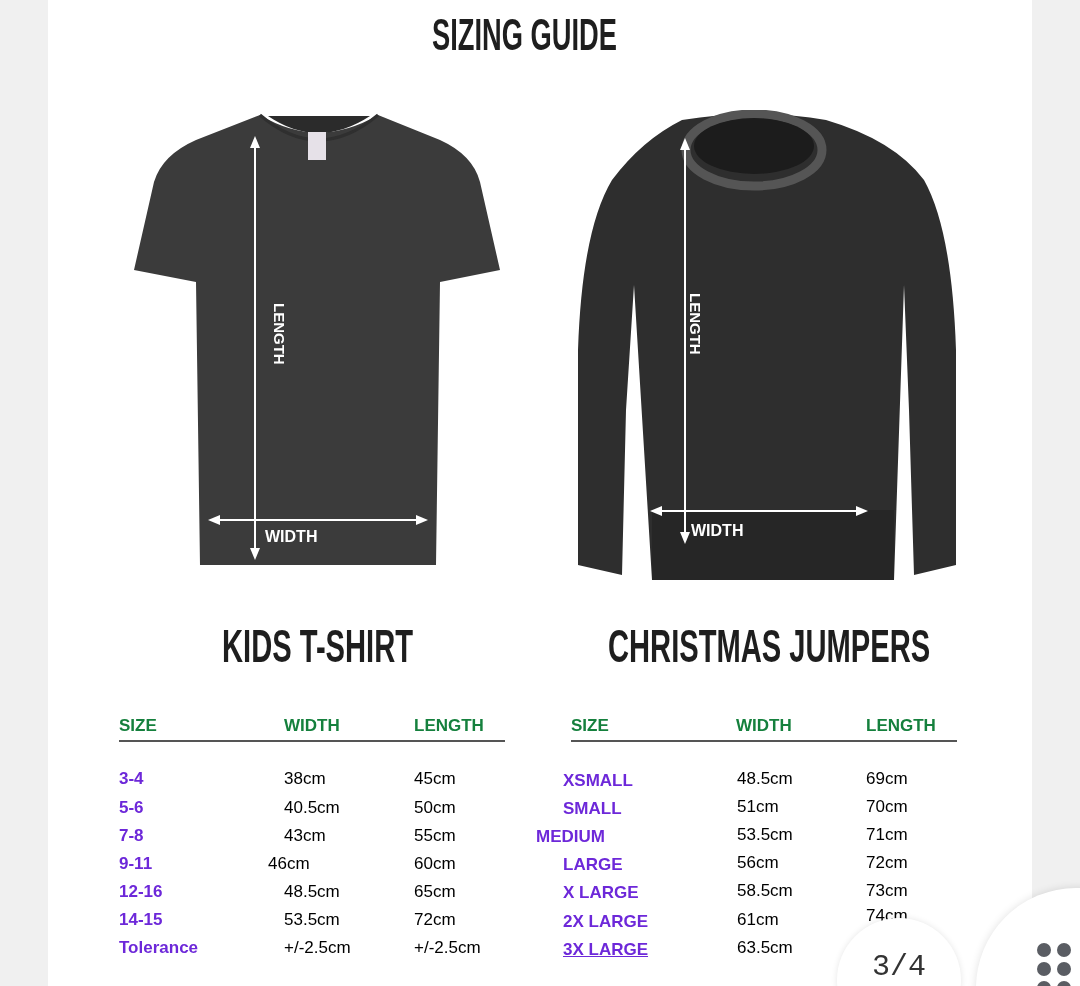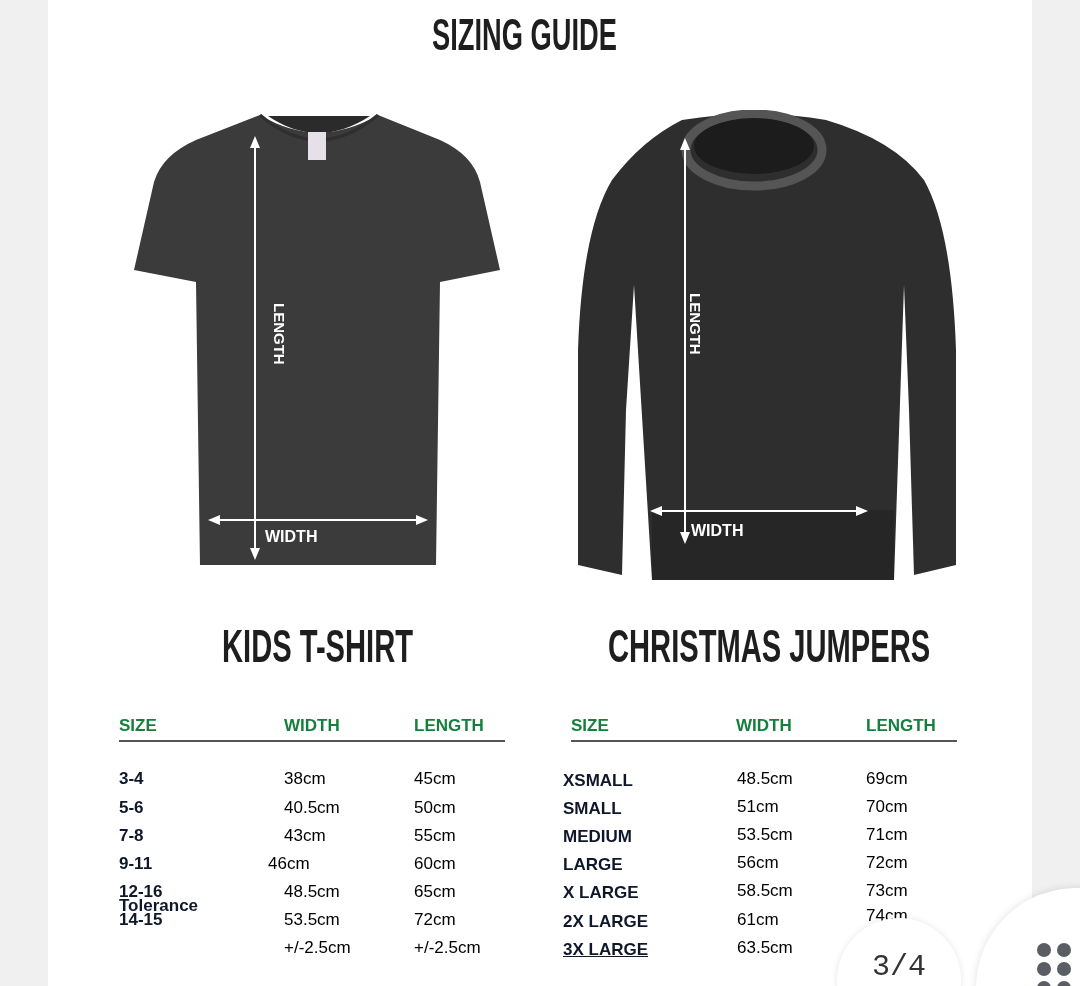--- a/index.html
+++ b/index.html
@@ -22,21 +22,21 @@
   .h-kids { left:222px; top:618px; font-size:47px; transform:scaleX(0.62); }
   .h-jump { left:608px; top:618px; font-size:47px; transform:scaleX(0.62); }
 
   .garment { position:absolute; }
   svg text { font-family:"Liberation Sans", sans-serif; font-weight:bold; }
 
   .tbl { position:absolute; font-size:17px; }
   .tbl .hdr { position:absolute; font-weight:bold; font-size:17px; color:#15803d; white-space:nowrap; }
   .tbl .rule { position:absolute; height:2px; background:#555; }
   .tbl .cell { position:absolute; white-space:nowrap; color:#000000; font-size:17px; }
-  .tbl .cell.size { font-weight:bold; color:#0f172a; }
+  .tbl .cell.size { font-weight:bold; color:#6d28d9; }
 
   .pager {
     position:absolute; left:837px; top:918px; width:124px; height:124px;
     border-radius:50%; background:#ffffff;
     box-shadow:0 0 6px rgba(0,0,0,0.10);
     text-align:center;
   }
   .pager span {
     position:absolute; left:0; right:0; top:32px; font-size:30px; color:#333;
     font-family:Liberation Mono, monospace;
@@ -124,21 +124,21 @@
     <div class="cell size" style="left:119px; top:882px;">12-16</div>
     <div class="cell" style="left:284px; top:882px;">48.5cm</div>
     <div class="cell" style="left:414px; top:882px;">65cm</div>
   </div>
   <div>
     <div class="cell size" style="left:119px; top:910px;">14-15</div>
     <div class="cell" style="left:284px; top:910px;">53.5cm</div>
     <div class="cell" style="left:414px; top:910px;">72cm</div>
   </div>
   <div>
-    <div class="cell size" style="left:119px; top:896px;">Tolerance</div>
+    <div class="cell size" style="left:119px; top:938px;">Tolerance</div>
     <div class="cell" style="left:284px; top:938px;">+/-2.5cm</div>
     <div class="cell" style="left:414px; top:938px;">+/-2.5cm</div>
   </div>
 </div>
 
 <div class="tbl" style="left:0; top:0;">
   <div class="hdr" style="left:571px; top:716px;">SIZE</div>
   <div class="hdr" style="left:736px; top:716px;">WIDTH</div>
   <div class="hdr" style="left:866px; top:716px;">LENGTH</div>
   <div class="rule" style="left:571px; top:740px; width:386px;"></div>
@@ -147,21 +147,21 @@
     <div class="cell size" style="left:563px; top:771px;">XSMALL</div>
     <div class="cell" style="left:737px; top:769px;">48.5cm</div>
     <div class="cell" style="left:866px; top:769px;">69cm</div>
   </div>
   <div>
     <div class="cell size" style="left:563px; top:799px;">SMALL</div>
     <div class="cell" style="left:737px; top:797px;">51cm</div>
     <div class="cell" style="left:866px; top:797px;">70cm</div>
   </div>
   <div>
-    <div class="cell size" style="left:563px; top:827px;">MEDIUM</div>
+    <div class="cell size" style="left:536px; top:827px;">MEDIUM</div>
     <div class="cell" style="left:737px; top:825px;">53.5cm</div>
     <div class="cell" style="left:866px; top:825px;">71cm</div>
   </div>
   <div>
     <div class="cell size" style="left:563px; top:855px;">LARGE</div>
     <div class="cell" style="left:737px; top:853px;">56cm</div>
     <div class="cell" style="left:866px; top:853px;">72cm</div>
   </div>
   <div>
     <div class="cell size" style="left:563px; top:883px;">X LARGE</div>

